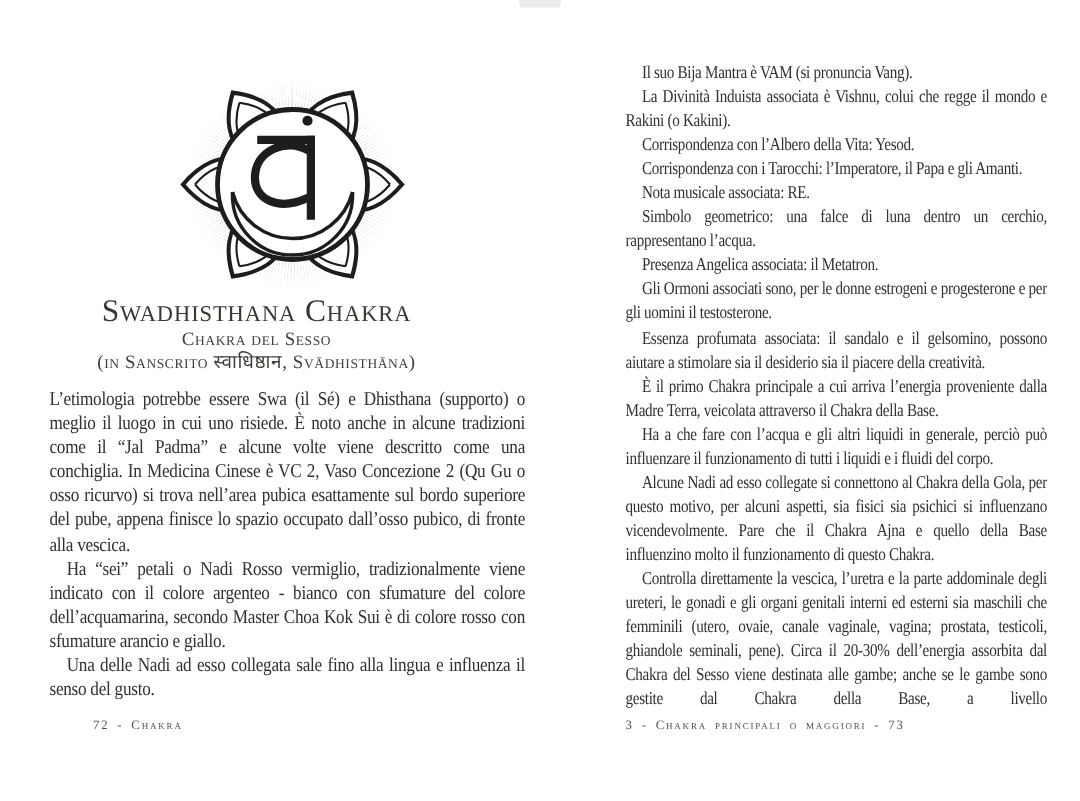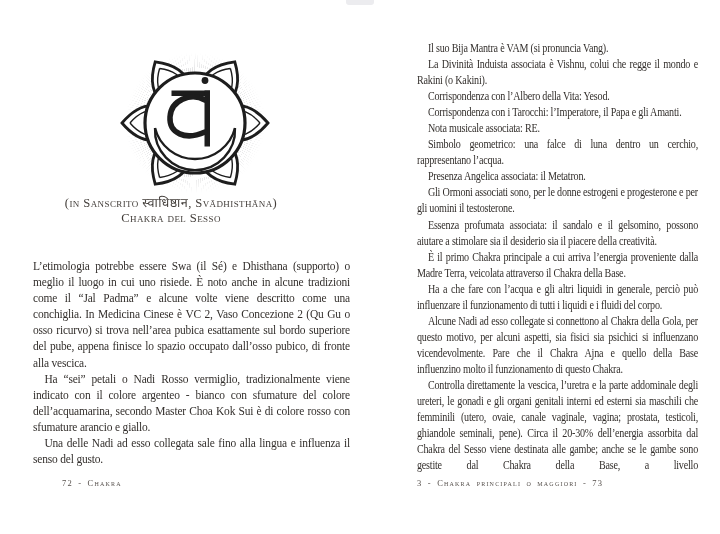--- a/index.html
+++ b/index.html
@@ -88,22 +88,23 @@
       <g fill="#1d1d1d" stroke="none">
         <rect x="-23.5" y="-32.5" width="38.5" height="5.5"></rect>
         <rect x="9.5" y="-32.5" width="5.5" height="56"></rect>
         <circle cx="10" cy="-42.5" r="3.4"></circle>
         <path d="M 10 -23 C -4 -31, -24 -23, -25 -6 C -26 10, -10 18, 10 9" fill="none" stroke="#1d1d1d" stroke-width="5.5" stroke-linecap="round"></path>
       </g>
     </g>
   </svg>
 
   <div class="heading">
+    <h1>Swadhisthana Chakra</h1>
+    <div class="sub">Chakra del Sesso</div>
     <div class="sub">(in Sanscrito स्वाधिष्ठान, Svādhisthāna)</div>
-    <div class="sub">Chakra del Sesso</div>
   </div>
 
   <div class="col col-left">
     <p class="noindent">L’etimologia potrebbe essere Swa (il Sé) e Dhisthana (supporto) o meglio il luogo in cui uno risiede. È noto anche in alcune tradizioni come il “Jal Padma” e alcune volte viene descritto come una conchiglia. In Medicina Cinese è VC 2, Vaso Concezione 2 (Qu Gu o osso ricurvo) si trova nell’area pubica esattamente sul bordo superiore del pube, appena finisce lo spazio occupato dall’osso pubico, di fronte alla vescica.</p>
     <p>Ha “sei” petali o Nadi Rosso vermiglio, tradizionalmente viene indicato con il colore argenteo - bianco con sfumature del colore dell’acquamarina, secondo Master Choa Kok Sui è di colore rosso con sfumature arancio e giallo.</p>
     <p>Una delle Nadi ad esso collegata sale fino alla lingua e influenza il senso del gusto.</p>
   </div>
 
   <div class="footer footer-left">72 - Chakra</div>
 </div>

